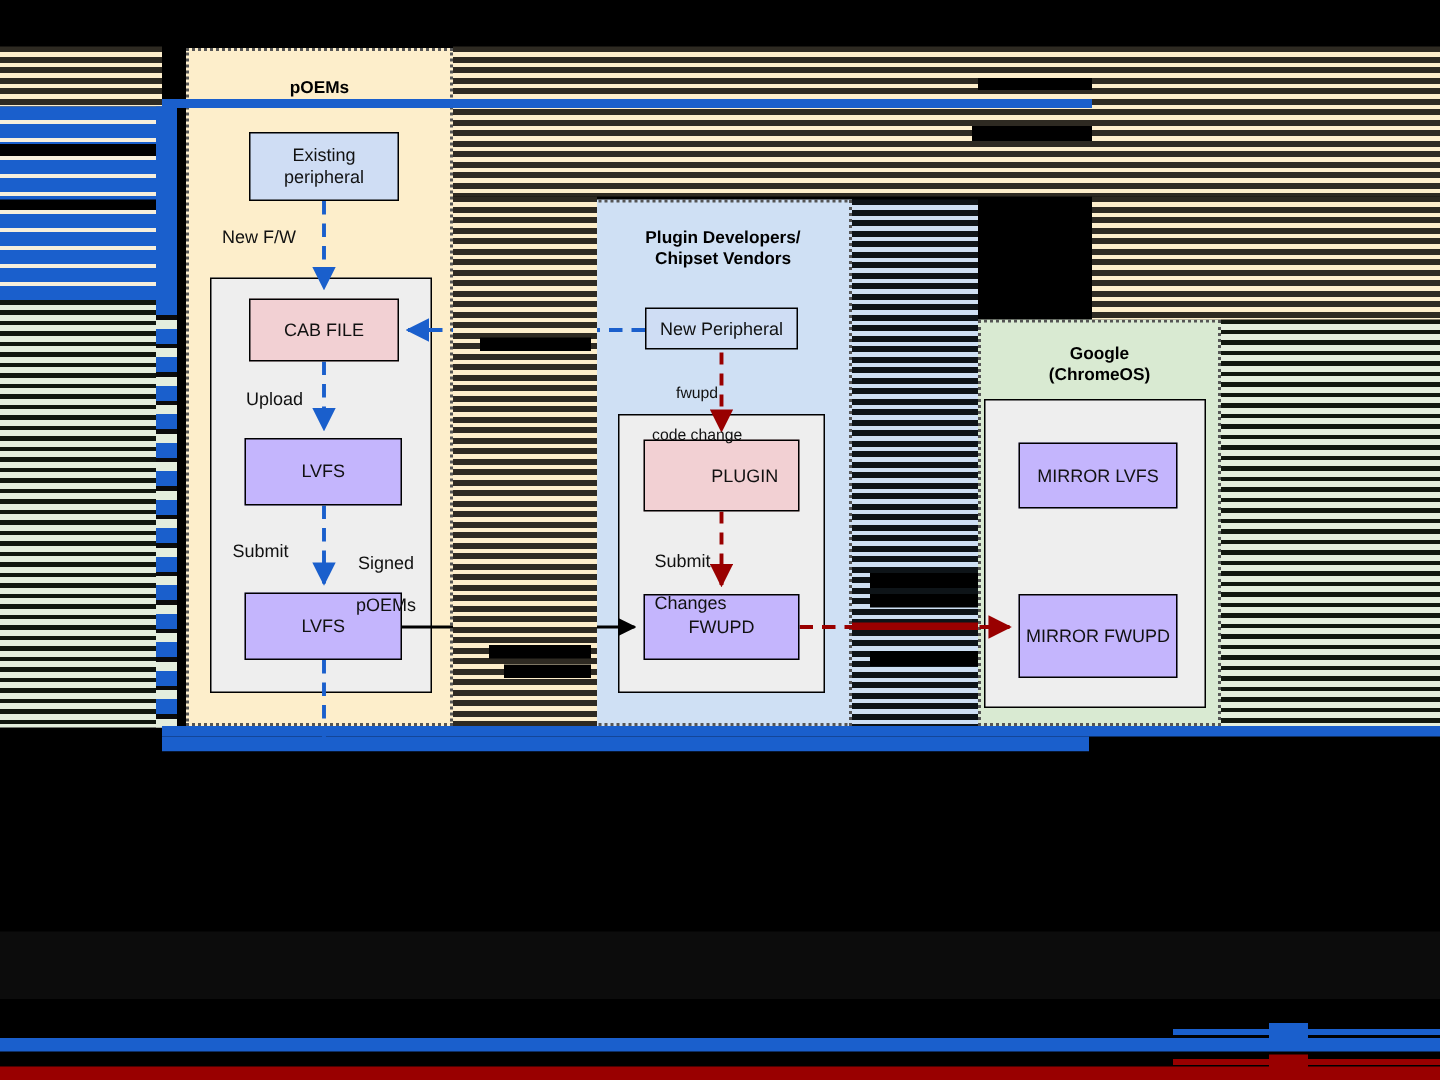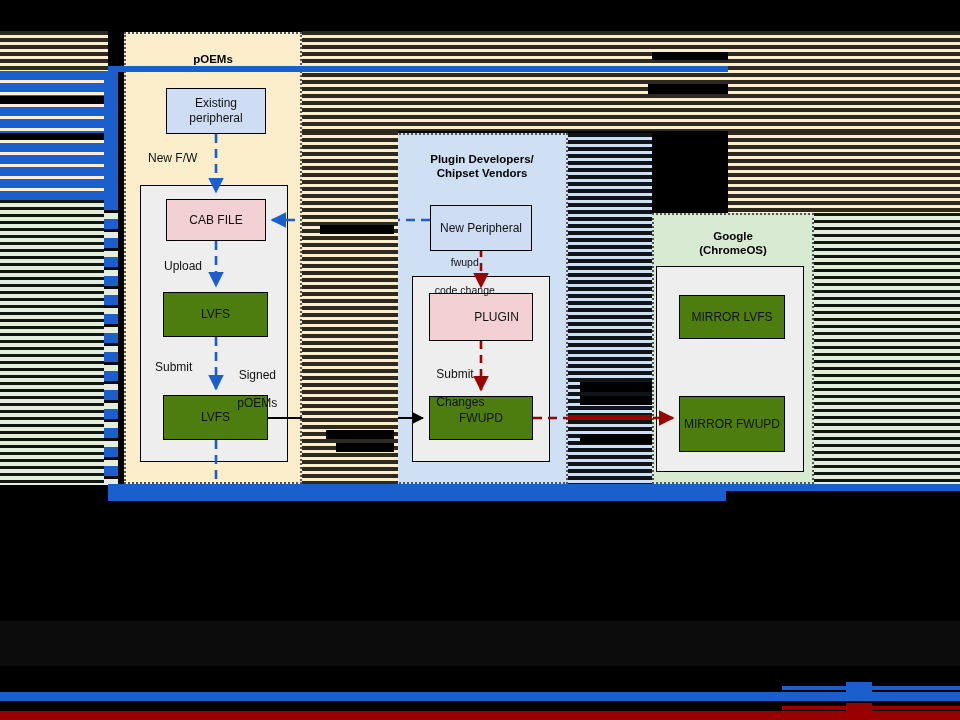--- a/index.html
+++ b/index.html
@@ -21,27 +21,27 @@
   #panel-poems {left:140px;top:185px;width:148px;height:277px;}
   #panel-plugin{left:412px;top:276px;width:138px;height:186px;}
   #panel-google{left:656px;top:266px;width:148px;height:206px;}
 
   
   .node{position:absolute;box-sizing:border-box;border:1.4px solid #000;
         display:flex;align-items:center;justify-content:center;text-align:center;
         font-size:12px;color:#111;line-height:15px;padding:2px 4px;}
   .n-blue {background:#cfddf4;}
   .n-pink {background:#f2d0d3;}
-  .n-green{background:#4d7c0f;}
+  .n-green{background:#c4b5fd;}
 
   #n-existing {left:166px;top:88px;width:100px;height:46px;justify-content:center;}
   #n-cabfile  {left:166px;top:199px;width:100px;height:42px;}
   #n-lvfs1    {left:163px;top:292px;width:105px;height:45px;}
   #n-lvfs2    {left:163px;top:395px;width:105px;height:45px;}
-  #n-newperiph{left:430px;top:205px;width:102px;height:46px;}
+  #n-newperiph{left:430px;top:205px;width:102px;height:28px;}
   #n-plugin   {left:429px;top:293px;width:104px;height:48px;padding-left:35px;}
   #n-fwupd    {left:429px;top:396px;width:104px;height:44px;}
   #n-mirrorlvfs {left:679px;top:295px;width:106px;height:44px;text-align:center;}
   #n-mirrorfwupd{left:679px;top:396px;width:106px;height:56px;}
   #n-testfw   {left:656px;top:574px;width:144px;height:41px;background:#eeeeee;
                border:none;font-weight:bold;font-size:12.5px;}
 
   
   .elabel{position:absolute;font-size:12px;color:#111;line-height:14px;white-space:pre;}
   #lbl-newfw   {left:148px;top:151px;}

